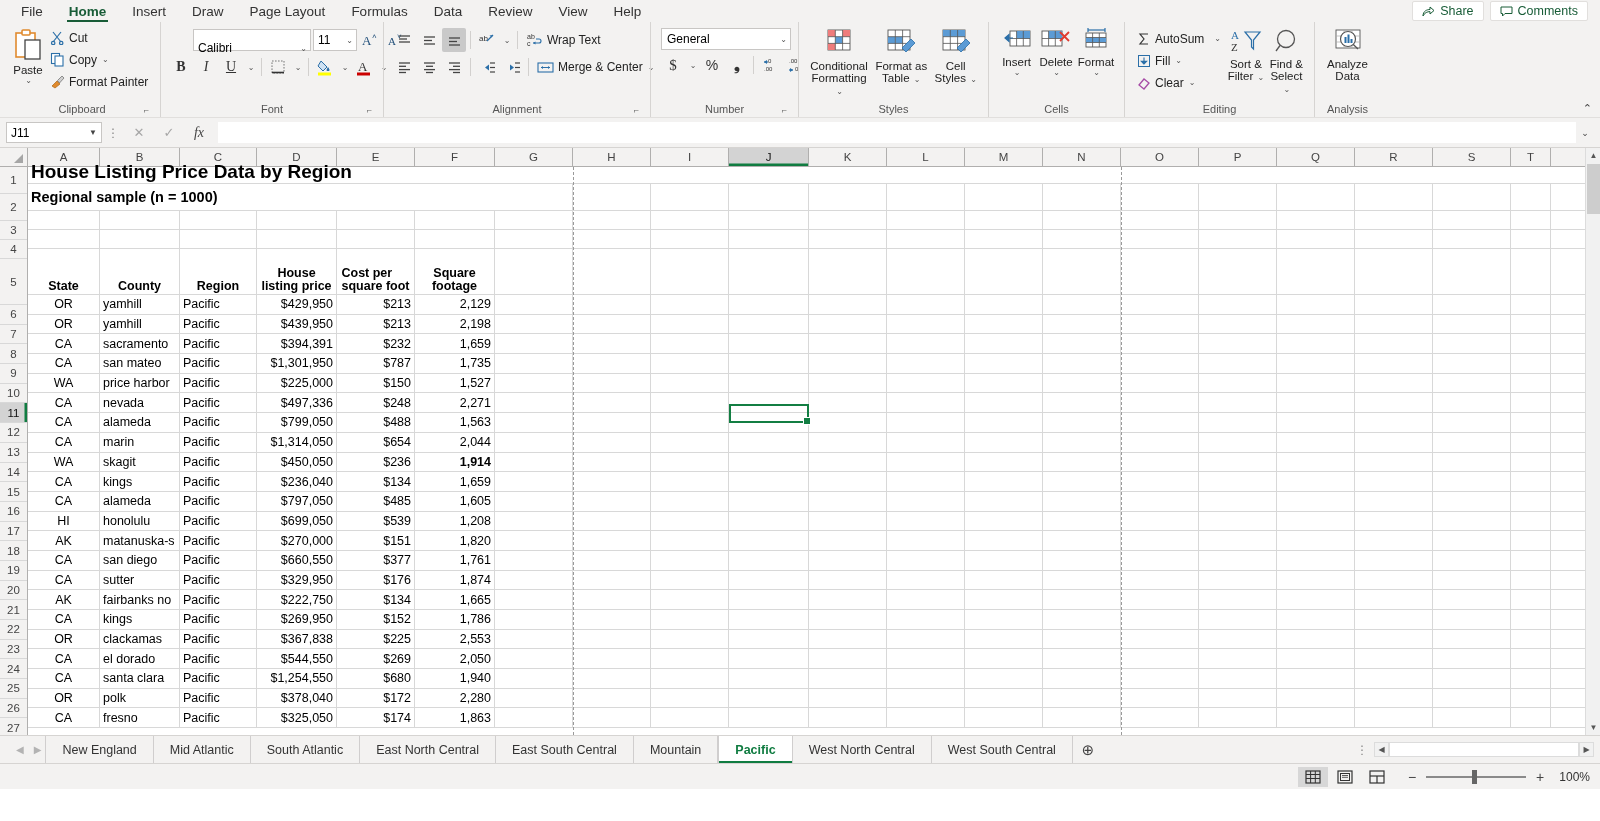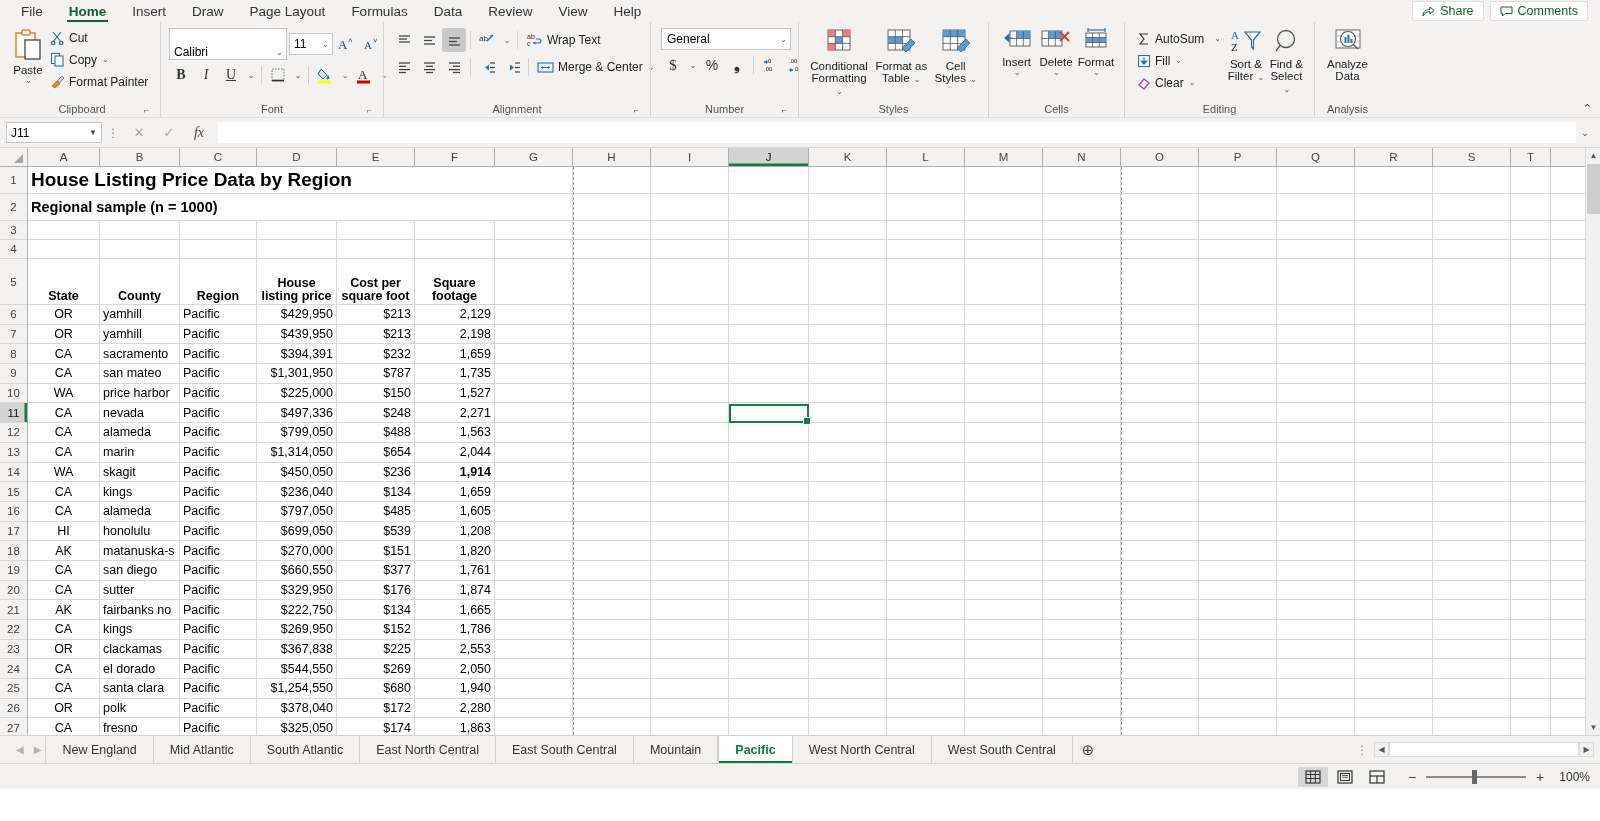--- a/index.html
+++ b/index.html
@@ -65,23 +65,23 @@
 
   .icon-btn {
     width: 24px; height: 24px; display: flex; align-items: center;
     justify-content: center; cursor: pointer; color: #333; font-size: 13px;
   }
   .chev { font-size: 8px; color: #555; margin-left: 1px; }
 
   
   .font-row1 { display: flex; align-items: center; gap: 2px; margin-bottom: 3px; }
   .font-name {
-    width: 118px; height: 32px; border: 1px solid #c8c6c4; background: #fff;
+    width: 118px; height: 22px; border: 1px solid #c8c6c4; background: #fff;
     font-size: 12px; padding: 16px 14px 0 4px; display: flex; align-items: center;
-    position: relative; cursor: pointer;
+    position: relative; cursor: pointer; margin-left: 24px;
   }
   .font-size {
     width: 44px; height: 22px; border: 1px solid #c8c6c4; background: #fff;
     font-size: 12px; padding: 0 12px 0 4px; display: flex; align-items: center;
     position: relative; cursor: pointer;
   }
   .combo-arrow { position: absolute; right: 3px; font-size: 8px; color: #555; }
   .font-row2 { display: flex; align-items: center; gap: 1px; }
   .sep-v { width: 1px; height: 18px; background: #d2d0ce; margin: 0 3px; }
 
@@ -937,21 +937,21 @@
           <span>25</span>
         </div>
         <div class="rh" style="height: 19.7px;">
           <span>26</span>
         </div>
         <div class="rh" style="height: 19.7px;">
           <span>27</span>
         </div>
       </div>
     <div class="cells" id="cells">
-        <div class="grow" style="height: 27px;">
+        <div class="grow" style="height: 17px; align-items: flex-end;">
           <div class="titlecell" style="width: 467px; min-width: 467px;">House Listing Price Data by Region</div>
           <div class="gcell" style="width: 78px; min-width: 78px;"></div>
           <div class="gcell" style="width: 78px; min-width: 78px;"></div>
           <div class="gcell" style="width: 78px; min-width: 78px;"></div>
           <div class="gcell" style="width: 80px; min-width: 80px;"></div>
           <div class="gcell" style="width: 78px; min-width: 78px;"></div>
           <div class="gcell" style="width: 78px; min-width: 78px;"></div>
           <div class="gcell" style="width: 78px; min-width: 78px;"></div>
           <div class="gcell" style="width: 78px; min-width: 78px;"></div>
           <div class="gcell" style="width: 78px; min-width: 78px;"></div>
@@ -1038,21 +1038,21 @@
               <div>Region</div>
             </div>
           </div>
           <div class="gcell hdrcell" style="width: 80px; min-width: 80px;">
             <div style="text-align: center;">
               <div>House</div>
               <div>listing price</div>
             </div>
           </div>
           <div class="gcell hdrcell" style="width: 78px; min-width: 78px;">
-            <div style="text-align: center;">
+            <div style="text-align: left;">
               <div>Cost per</div>
               <div>square foot</div>
             </div>
           </div>
           <div class="gcell hdrcell" style="width: 80px; min-width: 80px;">
             <div style="text-align: center;">
               <div>Square</div>
               <div>footage</div>
             </div>
           </div>

